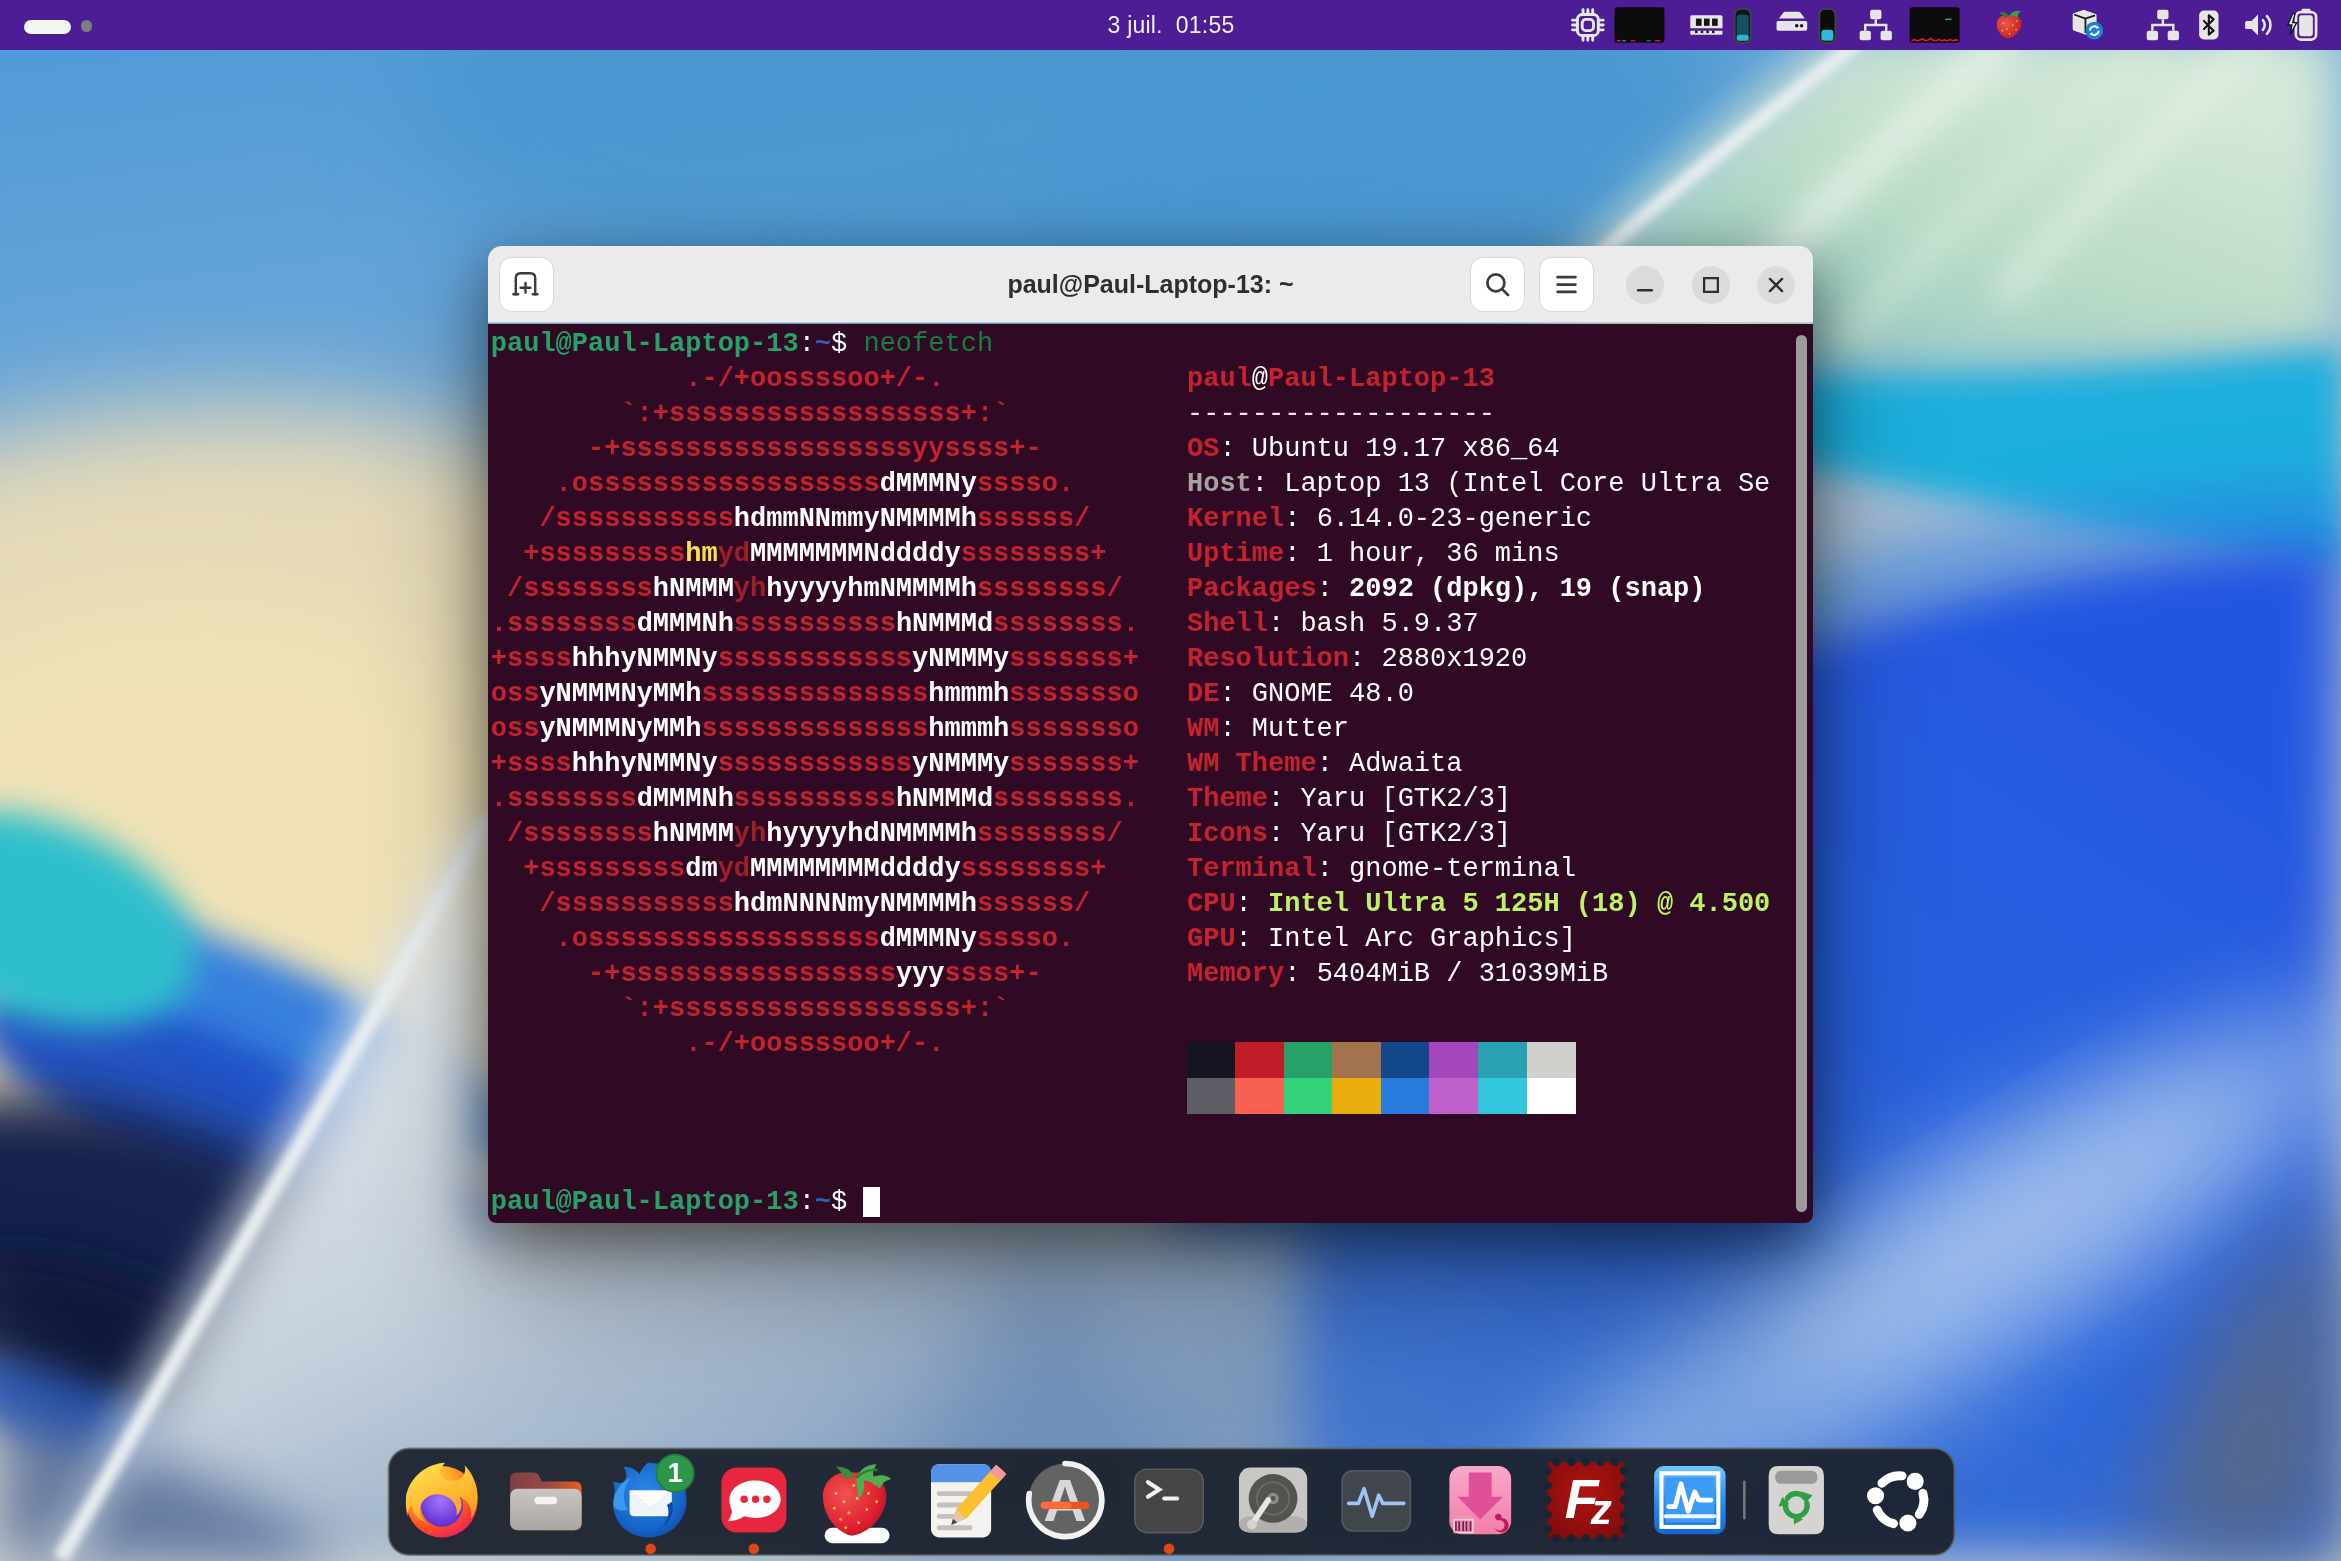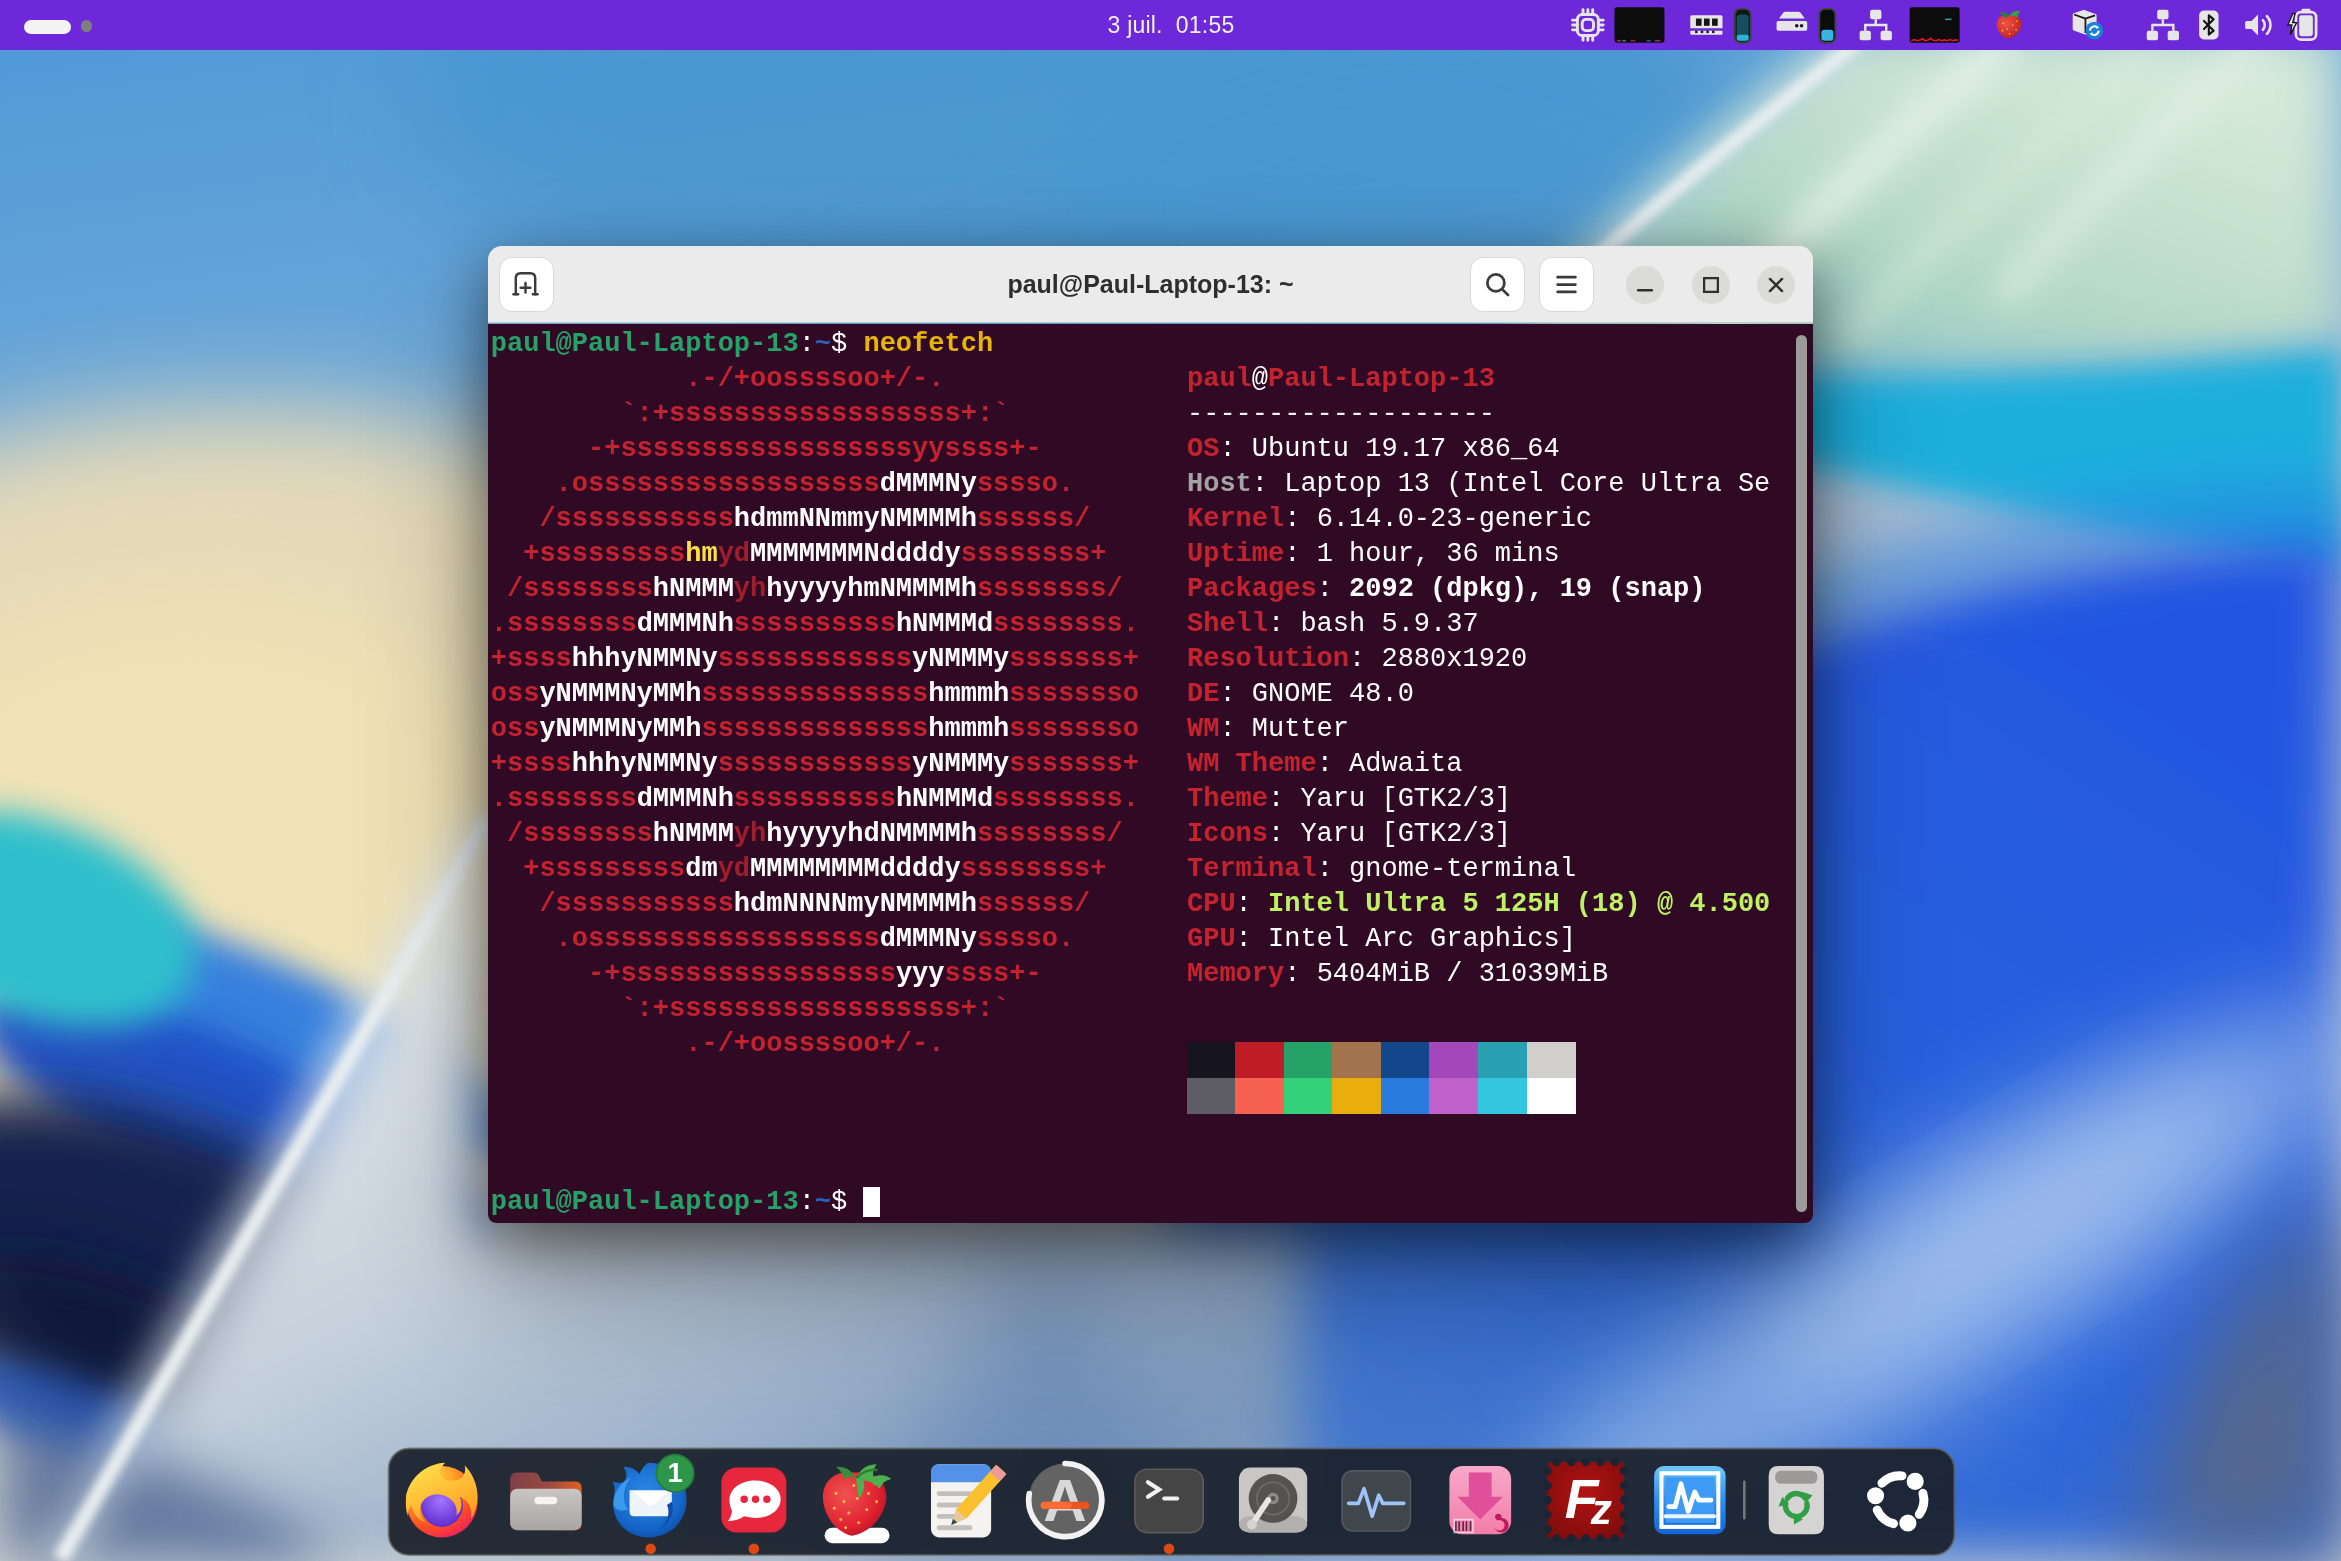--- a/index.html
+++ b/index.html
@@ -1,17 +1,17 @@
 <!DOCTYPE html>
 <html style="font-size:13px"><head><meta charset="utf-8"><style>
 * { margin:0; padding:0; box-sizing:border-box; }
 html,body { width:2342px; height:1561px; overflow:hidden; background:#000; }
 body { font-family:"Liberation Sans", sans-serif; position:relative; }
 .wall { position:absolute; left:0; top:0; }
-.topbar { position:absolute; left:0; top:0; width:2342px; height:50px; background:#6d28d9; z-index:10; }
+.topbar { position:absolute; left:0; top:0; width:2342px; height:50px; background:#4c1d95; z-index:10; }
 .pill { position:absolute; left:24.4px; top:19.5px; width:47px; height:14px; border-radius:7.3px; background:#f4f4f4; }
 .pdot { position:absolute; left:81px; top:20.3px; width:11.4px; height:11.4px; border-radius:50%; background:#7e7e7e; }
 .clock { position:absolute; left:0; top:0; width:2342px; height:50px; text-align:center; line-height:50px;
   color:#f1f1f1; font-size:23px; letter-spacing:0.2px; }
 .tray { position:absolute; left:1545px; top:0; z-index:11; }
 .dock { position:absolute; left:387px; top:1444px; z-index:9; }
 
 .win { position:absolute; left:488px; top:246px; width:1325px; height:977px; z-index:5;
   border-radius:14px 14px 8.1px 8.1px;
   box-shadow:0 19.5px 57px rgba(0,0,0,0.48), 0 65px 130px rgba(0,0,0,0.30);
@@ -267,21 +267,21 @@
           <path d="M15 30 h17" stroke="#2f2f2f" stroke-width="3" stroke-linecap="round" fill="none"></path>
         </svg></div>
     <div class="cbtn" style="left:1204px"><svg width="38" height="38" viewBox="0 0 47 47">
           <rect x="15" y="15" width="17" height="17" fill="none" stroke="#2f2f2f" stroke-width="2.8"></rect>
         </svg></div>
     <div class="cbtn" style="left:1269px"><svg width="38" height="38" viewBox="0 0 47 47">
           <path d="M16 16 L31 31 M31 16 L16 31" stroke="#2f2f2f" stroke-width="3" stroke-linecap="round" fill="none"></path>
         </svg></div>
   </div>
   <div class="tbody">
-    <pre class="t" style="left:2.8px;top:2.7px"><span style="color:#26a269;font-weight:bold">paul@Paul-Laptop-13</span><span style="color:#ffffff;font-weight:normal">:</span><span style="color:#2862b8;font-weight:bold">~</span><span style="color:#ffffff;font-weight:normal">$</span><span style="color:#eab308;font-weight:bold"> neofetch</span></pre>
+    <pre class="t" style="left:2.8px;top:2.7px"><span style="color:#26a269;font-weight:bold">paul@Paul-Laptop-13</span><span style="color:#ffffff;font-weight:normal">:</span><span style="color:#2862b8;font-weight:bold">~</span><span style="color:#ffffff;font-weight:normal">$</span><span style="color:#15803d;font-weight:normal"> neofetch</span></pre>
     <pre class="t" style="left:2.8px;top:38px"><span style="color:#c4222e;font-weight:bold">            .-/+oossssoo+/-.</span>
 <span style="color:#c4222e;font-weight:bold">        `:+ssssssssssssssssss+:`</span>
 <span style="color:#c4222e;font-weight:bold">      -+ssssssssssssssssssyyssss+-</span>
 <span style="color:#c4222e;font-weight:bold">    .ossssssssssssssssss</span><span style="color:#ffffff;font-weight:bold">dMMMNy</span><span style="color:#c4222e;font-weight:bold">sssso.</span>
 <span style="color:#c4222e;font-weight:bold">   /sssssssssss</span><span style="color:#ffffff;font-weight:bold">hdmmNNmmyNMMMMh</span><span style="color:#c4222e;font-weight:bold">ssssss/</span>
 <span style="color:#c4222e;font-weight:bold">  +sssssssss</span><span style="color:#fde047;font-weight:bold">hm</span><span style="color:#9f1e2c;font-weight:bold">yd</span><span style="color:#ffffff;font-weight:bold">MMMMMMMNddddy</span><span style="color:#c4222e;font-weight:bold">ssssssss+</span>
 <span style="color:#c4222e;font-weight:bold"> /ssssssss</span><span style="color:#ffffff;font-weight:bold">hNMMM</span><span style="color:#9f1e2c;font-weight:bold">yh</span><span style="color:#ffffff;font-weight:bold">hyyyyhmNMMMMh</span><span style="color:#c4222e;font-weight:bold">ssssssss/</span>
 <span style="color:#c4222e;font-weight:bold">.ssssssss</span><span style="color:#ffffff;font-weight:bold">dMMMNh</span><span style="color:#c4222e;font-weight:bold">ssssssssss</span><span style="color:#ffffff;font-weight:bold">hNMMMd</span><span style="color:#c4222e;font-weight:bold">ssssssss.</span>
 <span style="color:#c4222e;font-weight:bold">+ssss</span><span style="color:#ffffff;font-weight:bold">hhhyNMMNy</span><span style="color:#c4222e;font-weight:bold">ssssssssssss</span><span style="color:#ffffff;font-weight:bold">yNMMMy</span><span style="color:#c4222e;font-weight:bold">sssssss+</span>
 <span style="color:#c4222e;font-weight:bold">oss</span><span style="color:#ffffff;font-weight:bold">yNMMMNyMMh</span><span style="color:#c4222e;font-weight:bold">ssssssssssssss</span><span style="color:#ffffff;font-weight:bold">hmmmh</span><span style="color:#c4222e;font-weight:bold">ssssssso</span>

